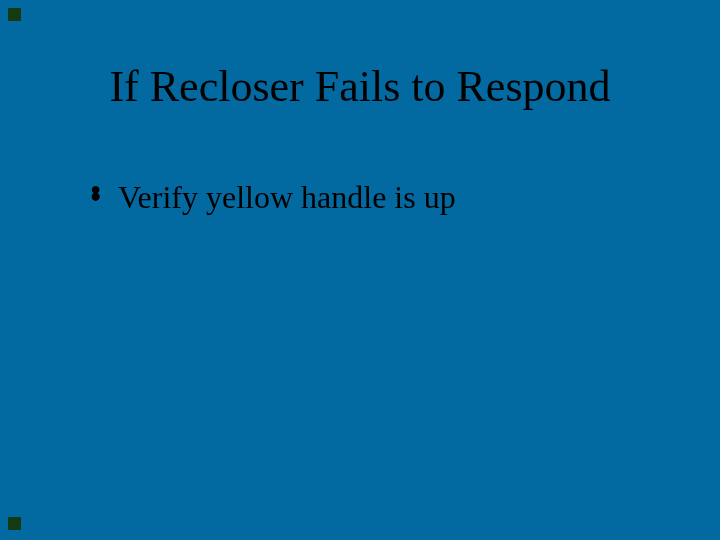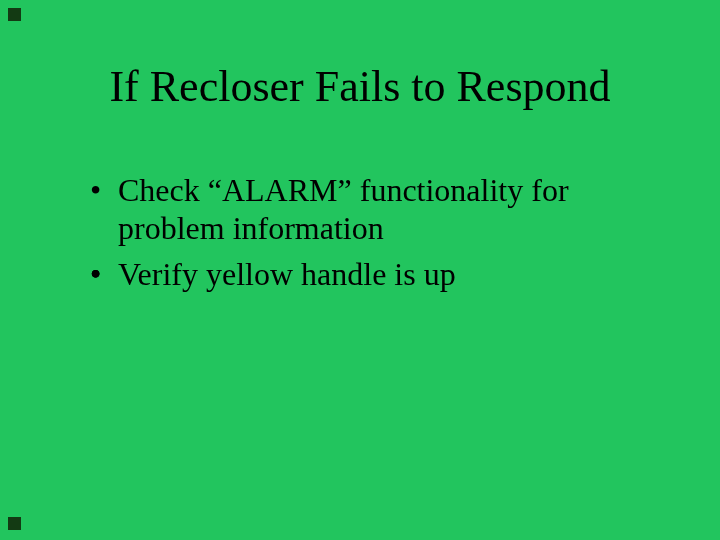--- a/index.html
+++ b/index.html
@@ -60,33 +60,32 @@
     position: absolute;
     left: 0;
     top: 0;
     font-size: 32px;
     line-height: 1.2;
   }
 </style>
 </head>
 <body>
 
-<div class="slide" style="background: #22c55e; text-decoration: underline;">
+<div class="slide" style="background: #0369a1; text-decoration: underline;">
 
   <div class="corner-marker top" style="background: rgb(19, 58, 19);"></div>
 
   <div class="corner-marker bottom" style="background: rgb(19, 58, 19);"></div>
 
   <h1 class="slide-title" style="color: rgb(0, 0, 0);">If Recloser Fails to Respond</h1>
 
   <ul class="bullet-list" style="color: rgb(0, 0, 0);">
 
       <li class="bullet-item">
         <span class="bullet-glyph">•</span>
-        <span>Check “ALARM” functionality for problem information</span>
       </li>
 
       <li class="bullet-item">
         <span class="bullet-glyph">•</span>
       </li>
 
       <li class="bullet-item">
         <span class="bullet-glyph">•</span>
       </li>
 

